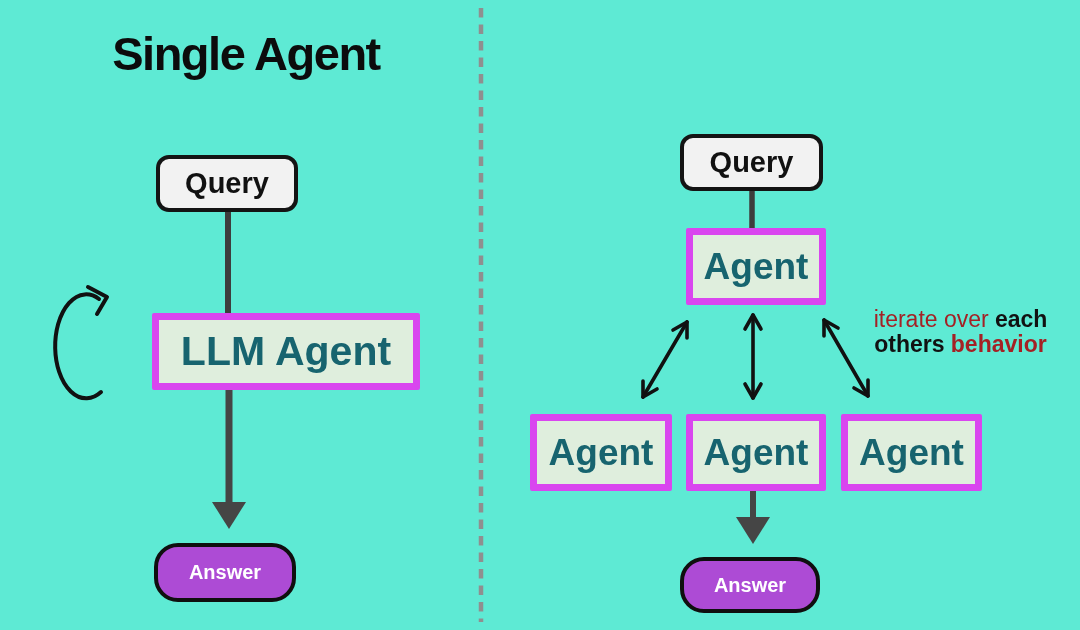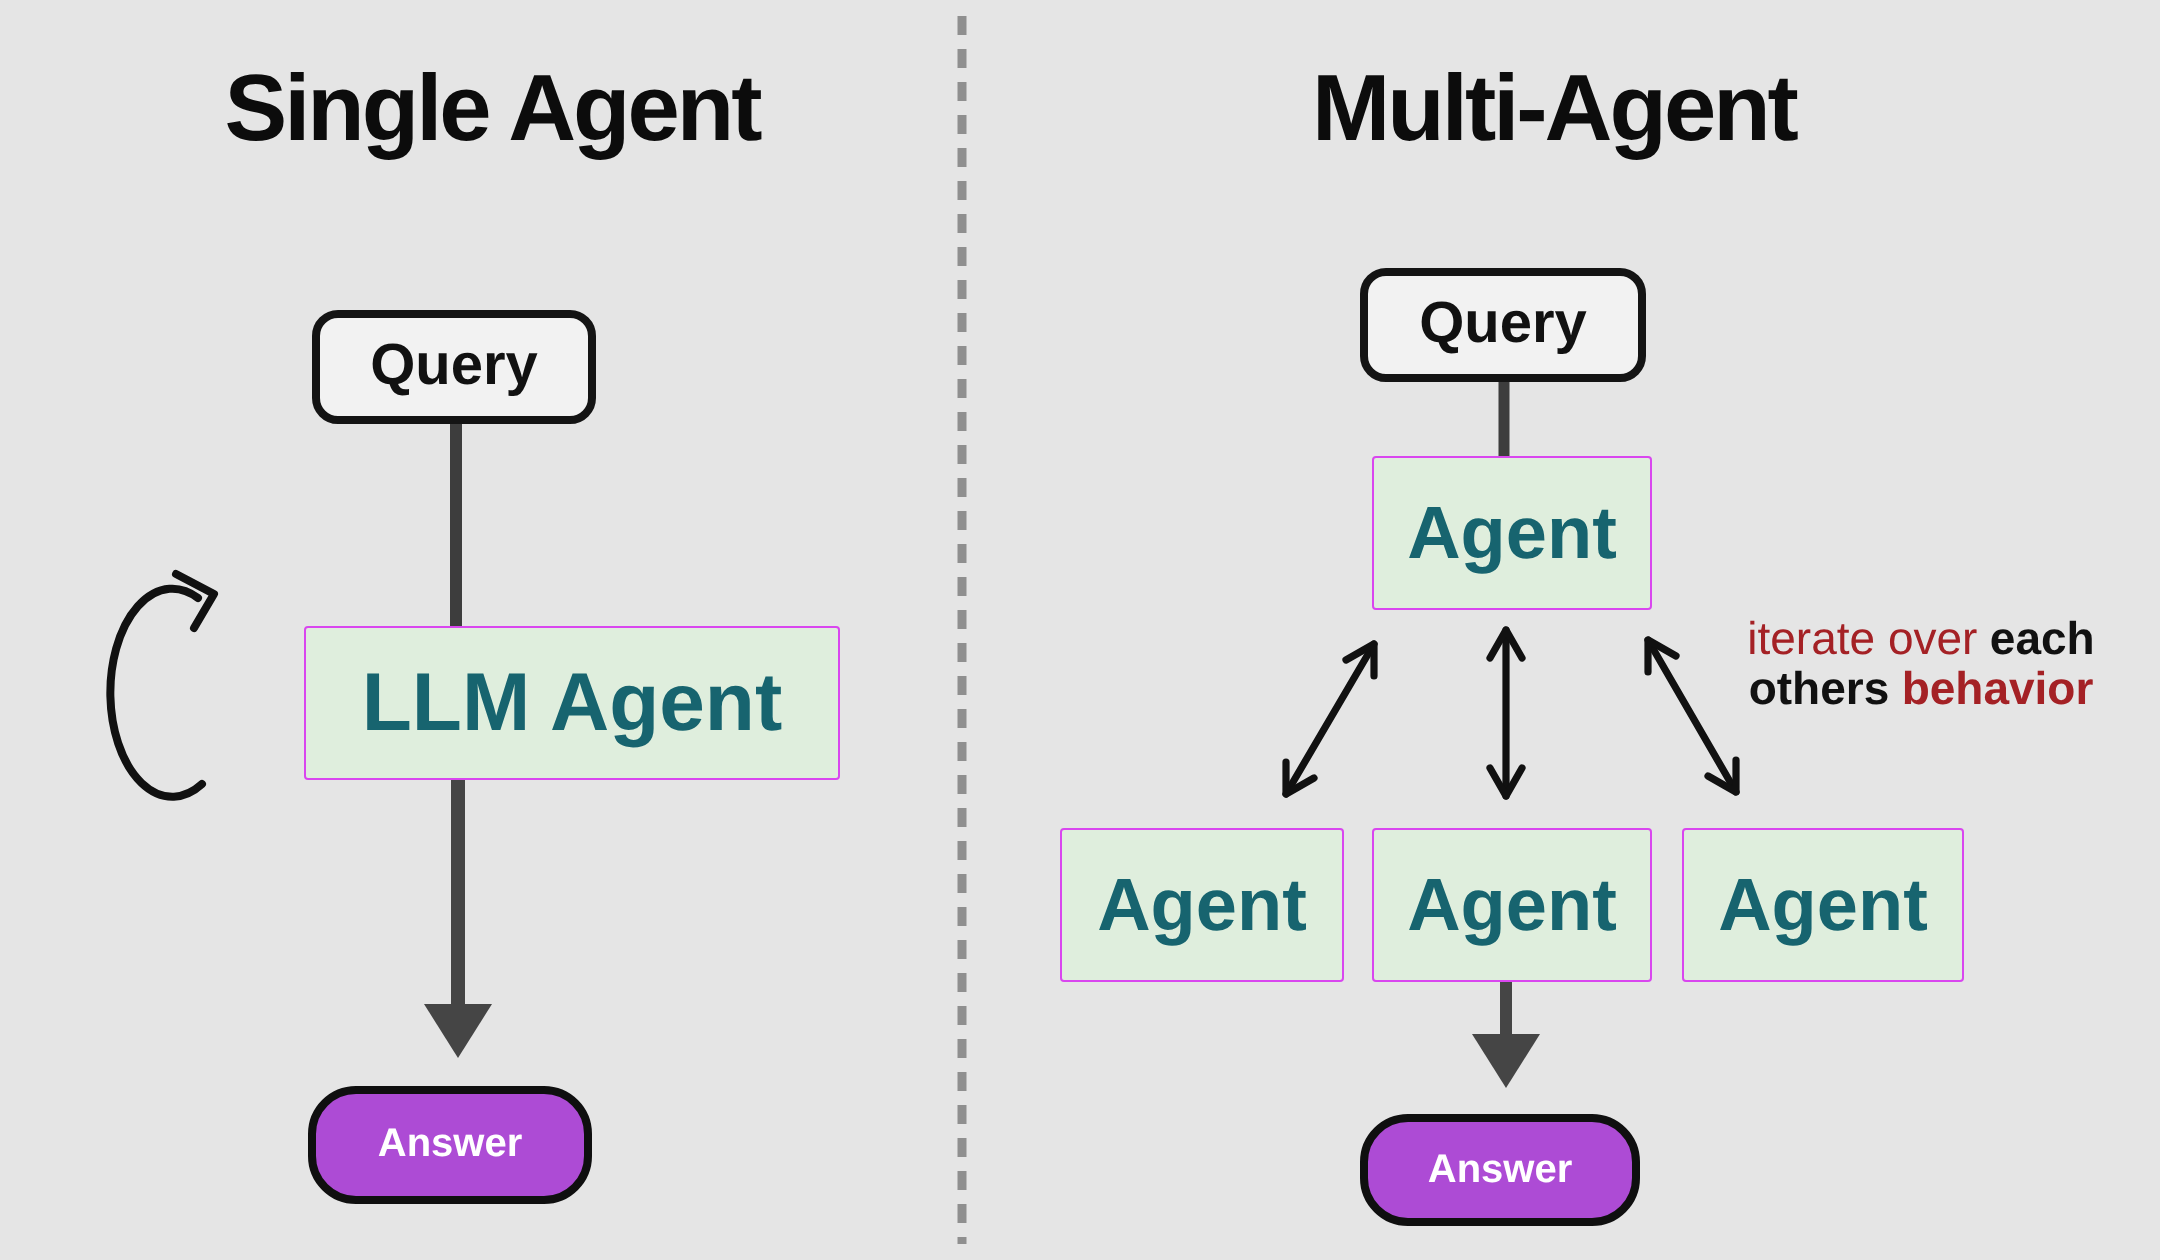--- a/index.html
+++ b/index.html
@@ -1,34 +1,34 @@
 <!DOCTYPE html>
 <html><head>
 <meta charset="utf-8">
 <style>
   html,body{margin:0;padding:0;background:#ffffff;}
   .canvas{
-    position:relative;width:1080px;height:630px;background:#e5e5e5;
+    position:relative;width:1080px;height:630px;background:#5eead4;
     font-family:"Liberation Sans", sans-serif;overflow:hidden;
   }
   .overlay{position:absolute;left:0;top:0;z-index:0;}
   .panel-title{
     position:absolute;text-align:center;font-size:47px;font-weight:800;
     letter-spacing:-1.5px;color:#0c0c0c;z-index:1;white-space:nowrap;
   }
   .box{
     position:absolute;box-sizing:border-box;display:flex;align-items:center;
     justify-content:center;z-index:1;white-space:nowrap;
   }
   .query-box{
     background:#f2f2f2;border:4px solid #141414;border-radius:13px;
     font-size:29px;font-weight:700;color:#111111;
   }
   .agent-box{
-    background:#dfeedd;border:1px solid #d946ef;border-radius:2px;
+    background:#dfeedd;border:7px solid #d946ef;border-radius:2px;
     color:#17646f;font-weight:800;
   }
   .answer-box{
     background:#ad4bd5;border:4px solid #0f0f0f;border-radius:24px;
     font-size:20px;font-weight:700;color:#ffffff;
   }
   .note{
     position:absolute;text-align:center;font-size:23px;line-height:26px;
     z-index:1;white-space:nowrap;
   }
@@ -108,21 +108,20 @@
     <span>LLM Agent</span>
   </div>
 
   <div class="note lt-note">
   </div>
 
   <div class="box answer-box lt-answer">
     <span>Answer</span>
   </div>
 
-  <div class="panel-title rt-title">Multi-Agent</div>
 
   <div class="box query-box rt-query">
     <span>Query</span>
   </div>
 
   <div class="box agent-box rt-coord">
     <span>Agent</span>
   </div>
 
   <div class="note rt-note">

